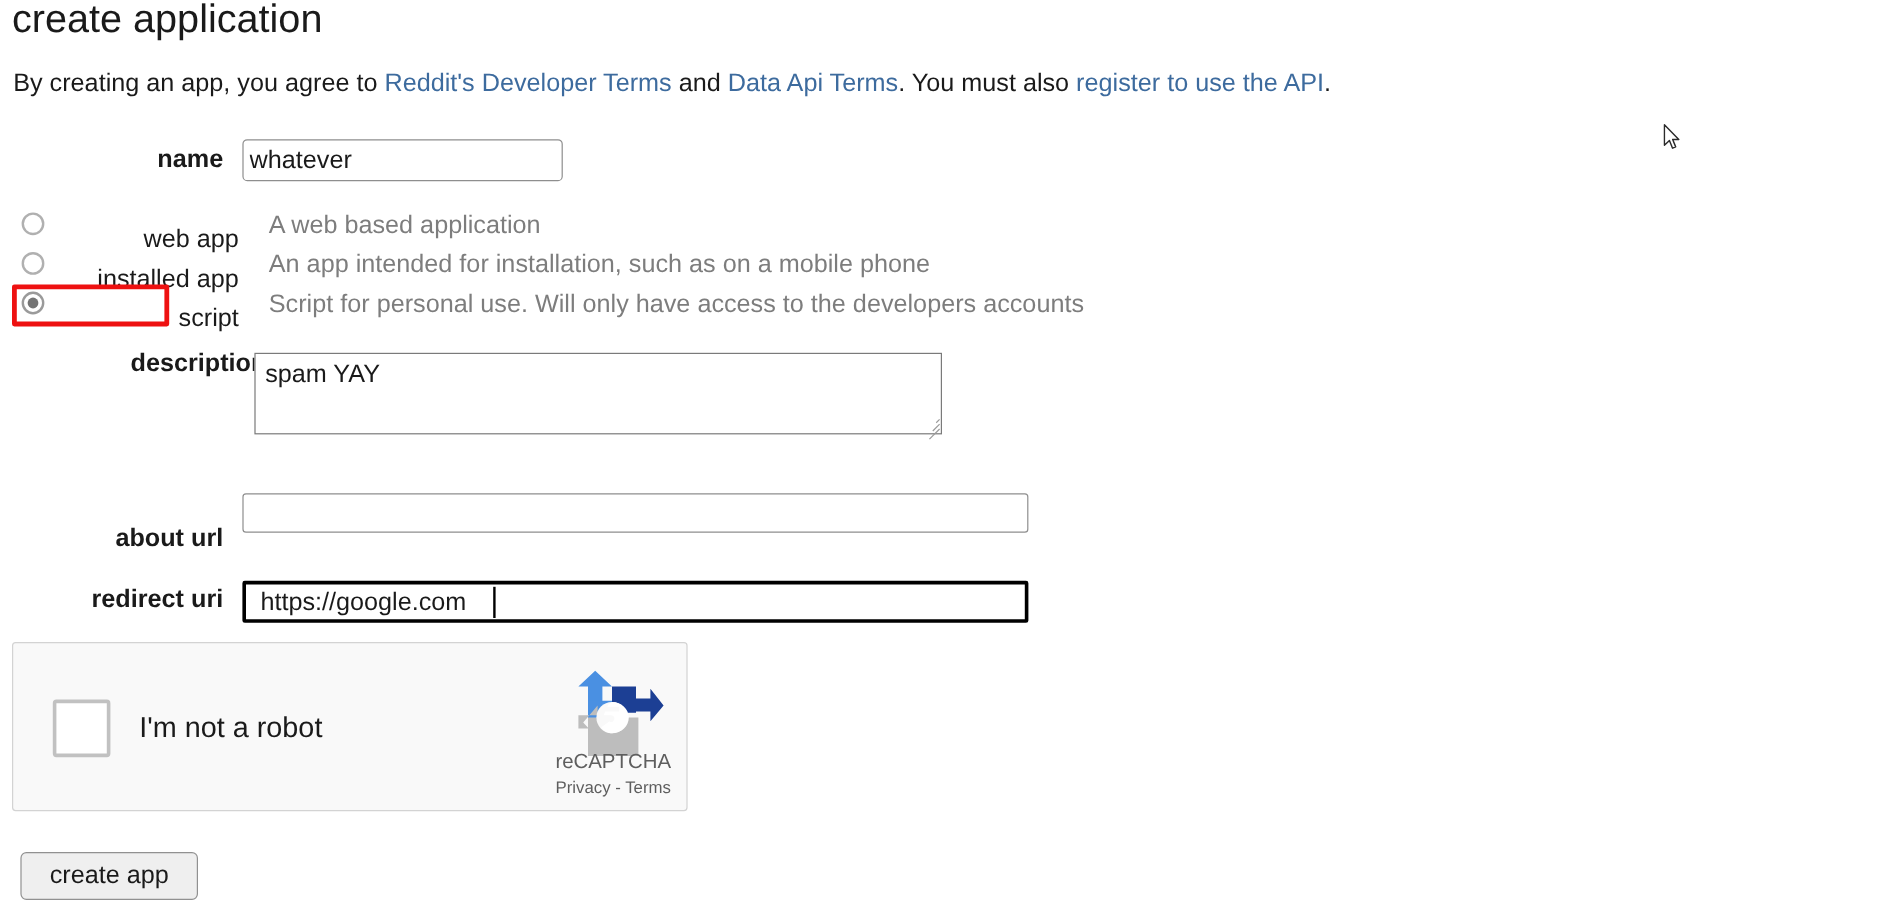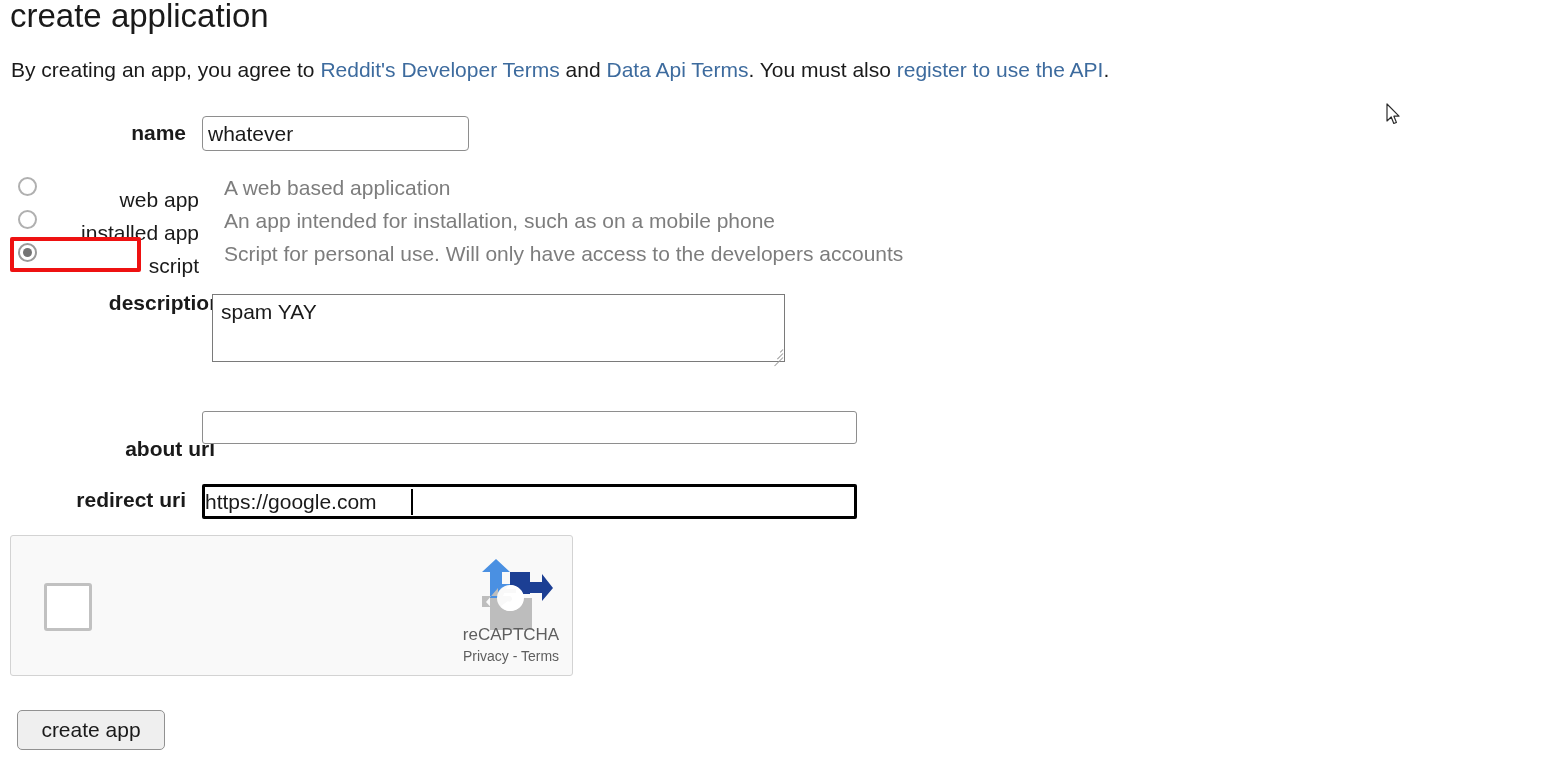--- a/index.html
+++ b/index.html
@@ -191,21 +191,20 @@
   }
   .resize-grip span:nth-child(1) { bottom: 2px; width: 12px; }
   .resize-grip span:nth-child(2) { bottom: 6px; width: 8px; }
   .resize-grip span:nth-child(3) { bottom: 10px; width: 4px; }
 
   
   .label-abouturl {
     left: 0px;
     top: 436px;
     width: 186px;
-    margin-left: 29px;
   }
   .input-abouturl {
     position: absolute;
     left: 202px;
     top: 411px;
     width: 655px;
     height: 33px;
     box-sizing: border-box;
     border: 1px solid #8e8e8e;
     border-radius: 3px;
@@ -230,21 +229,21 @@
     width: 655px;
     height: 35px;
     box-sizing: border-box;
     border: 3px solid #000000;
     border-radius: 2px;
     background: #ffffff;
     font-family: "Liberation Sans", sans-serif;
     font-size: 21px;
     line-height: 29px;
     color: #1a1a1a;
-    padding: 0 0;
+    padding: 0 12px;
     outline: none;
   }
   .text-caret {
     position: absolute;
     left: 411px;
     top: 489px;
     width: 2px;
     height: 26px;
     background: #000000;
   }
@@ -383,20 +382,21 @@
 
 <div class="flabel label-abouturl">about url</div>
 <input class="input-abouturl" type="text" value="" style="">
 
 <div class="flabel label-redirecturi">redirect uri</div>
 <input class="input-redirecturi" type="text" value="https://google.com" style="">
 <div class="text-caret"></div>
 
 <div class="recaptcha">
   <div class="recaptcha-check"></div>
+  <div class="recaptcha-text">I'm not a robot</div>
   <div class="recaptcha-logo">
     <svg viewBox="0 0 88 80" width="88" height="80" xmlns="http://www.w3.org/2000/svg">
 
       <path d="M24 30 L24 14 L16 14 L30 1 L44 14 L36 14 L36 30 Z" fill="#4a90e2"></path>
       <path d="M24 26 L44 26 L44 42 L24 42 Z" fill="#4a90e2"></path>
 
       <path d="M60 24 L76 24 L76 16 L87 30 L76 43 L76 35 L60 35 Z" fill="#1c3f94"></path>
       <path d="M44 14 L64 14 L64 36 L44 36 Z" fill="#1c3f94"></path>
 
       <path d="M16 38 L32 38 L32 30 L20 44 L32 57 L32 49 L16 49 Z" fill="#bdbdbd"></path>

